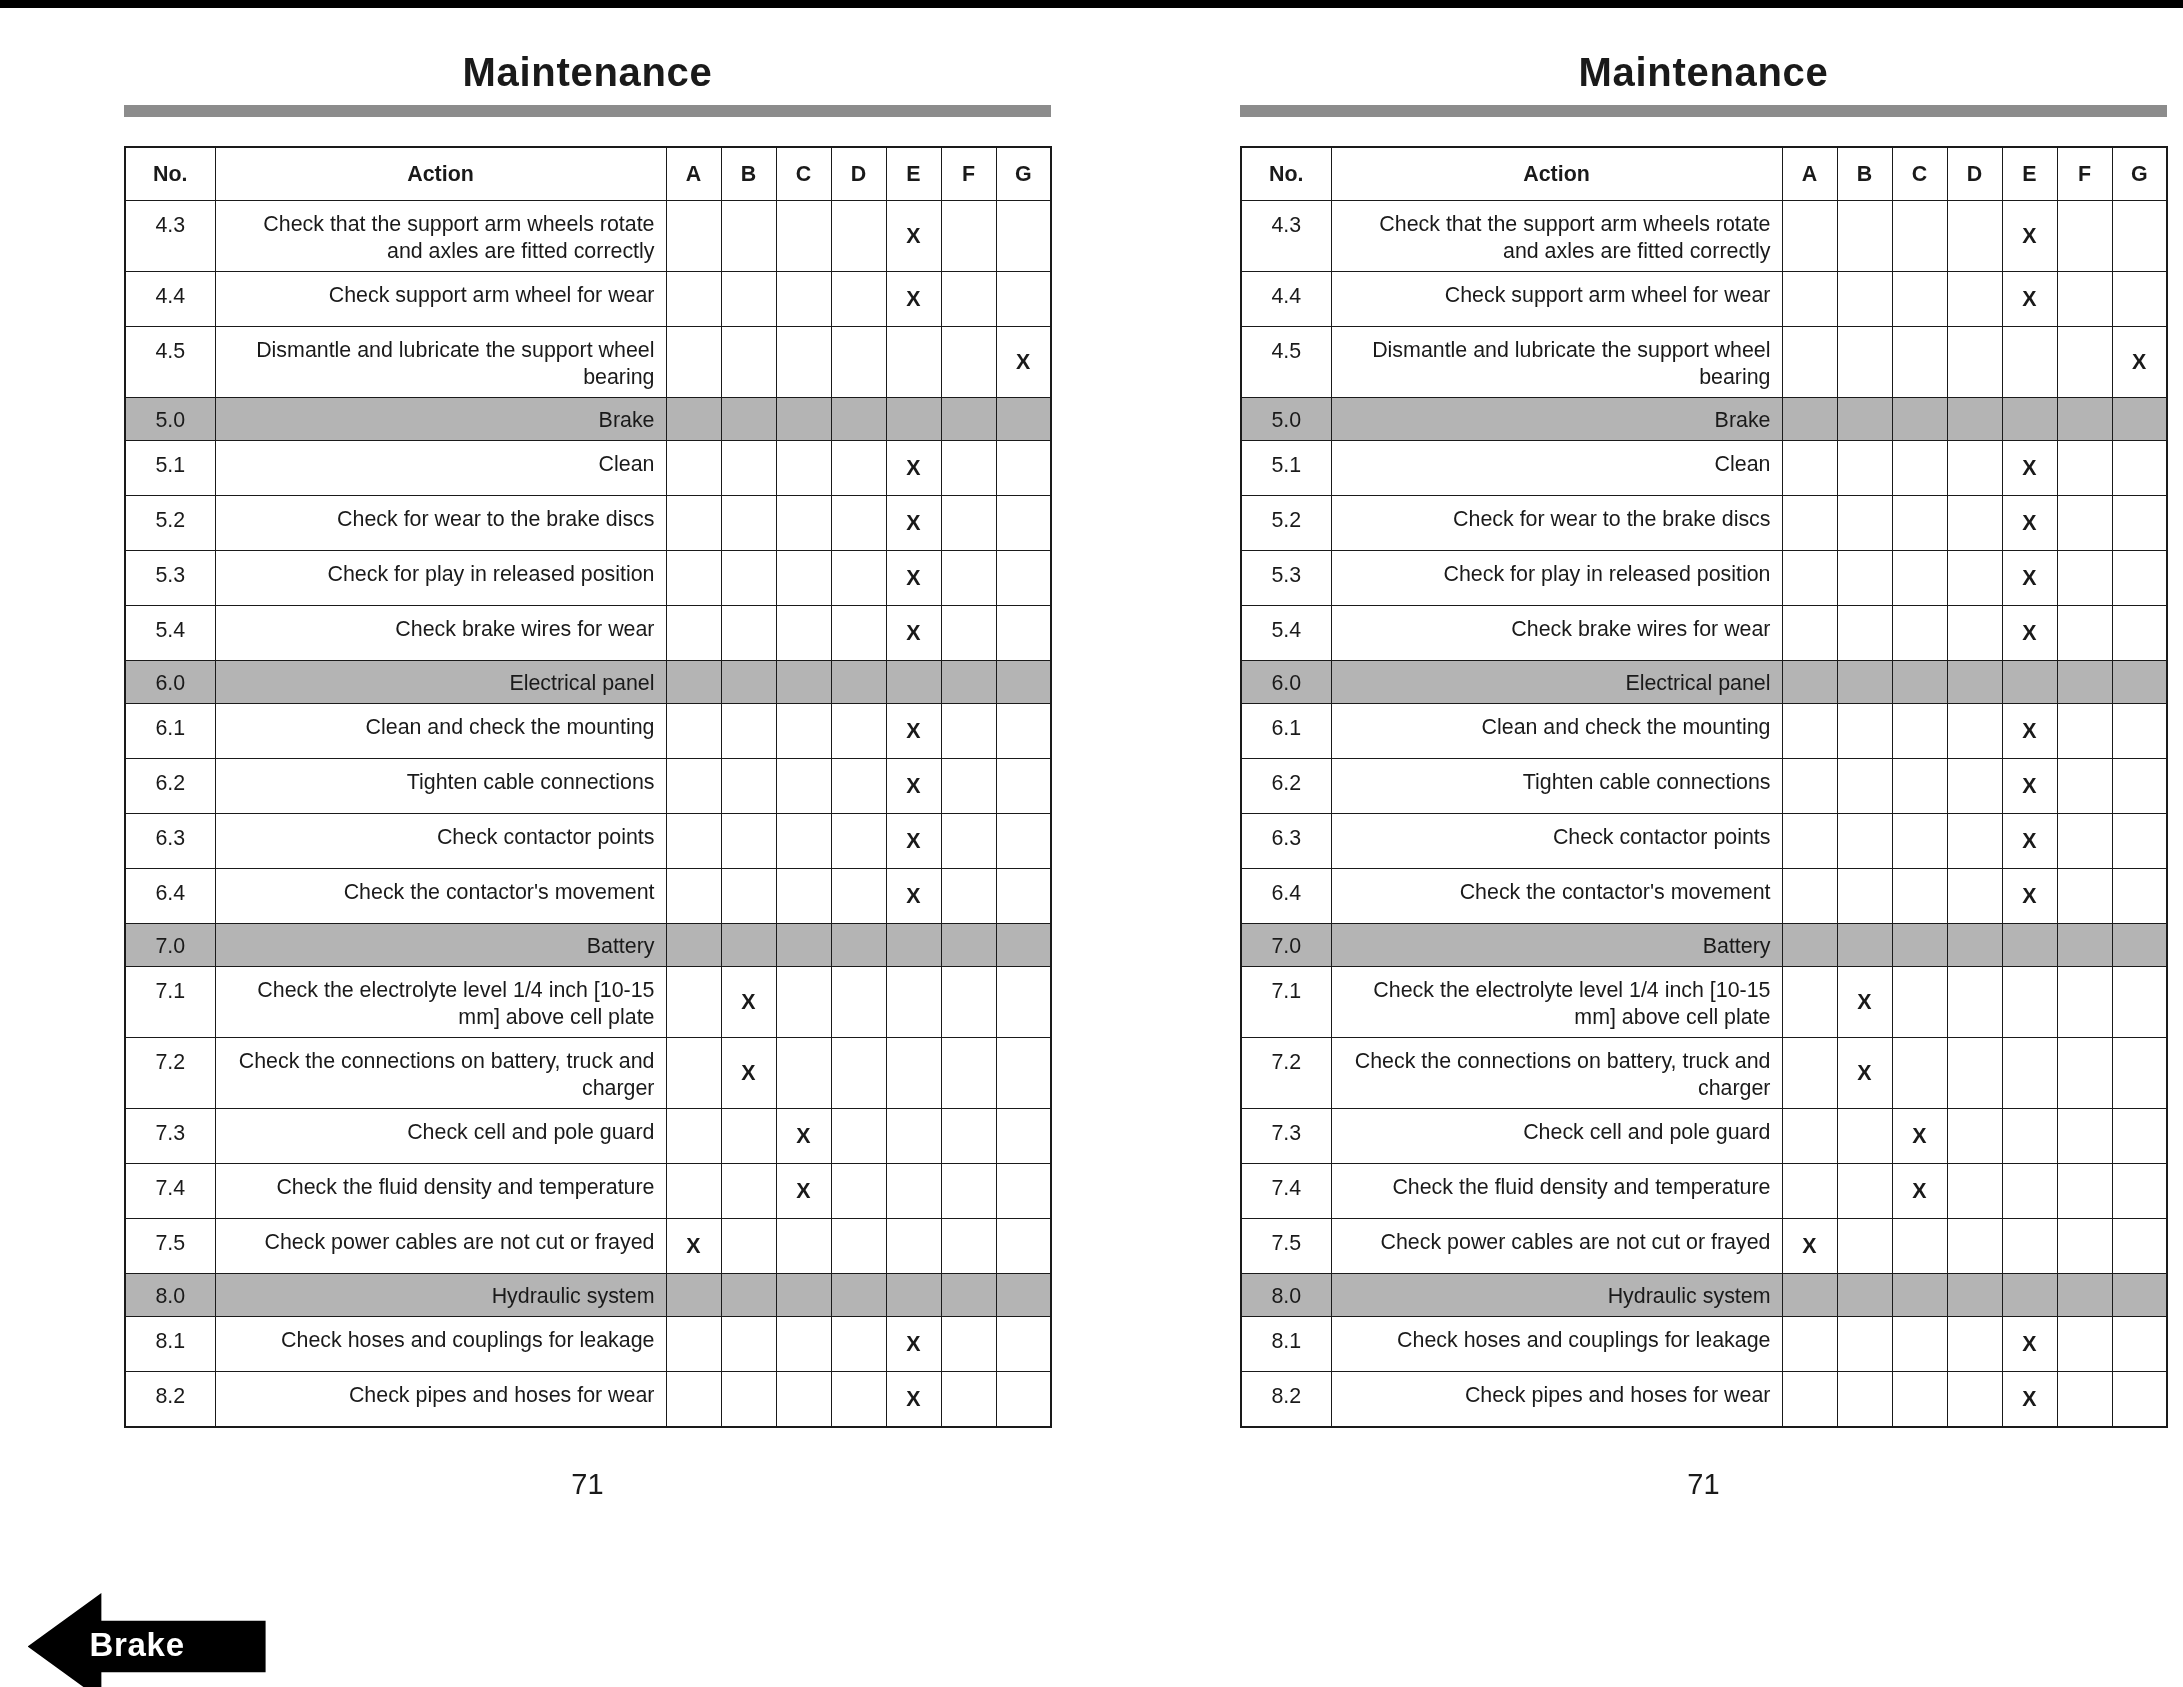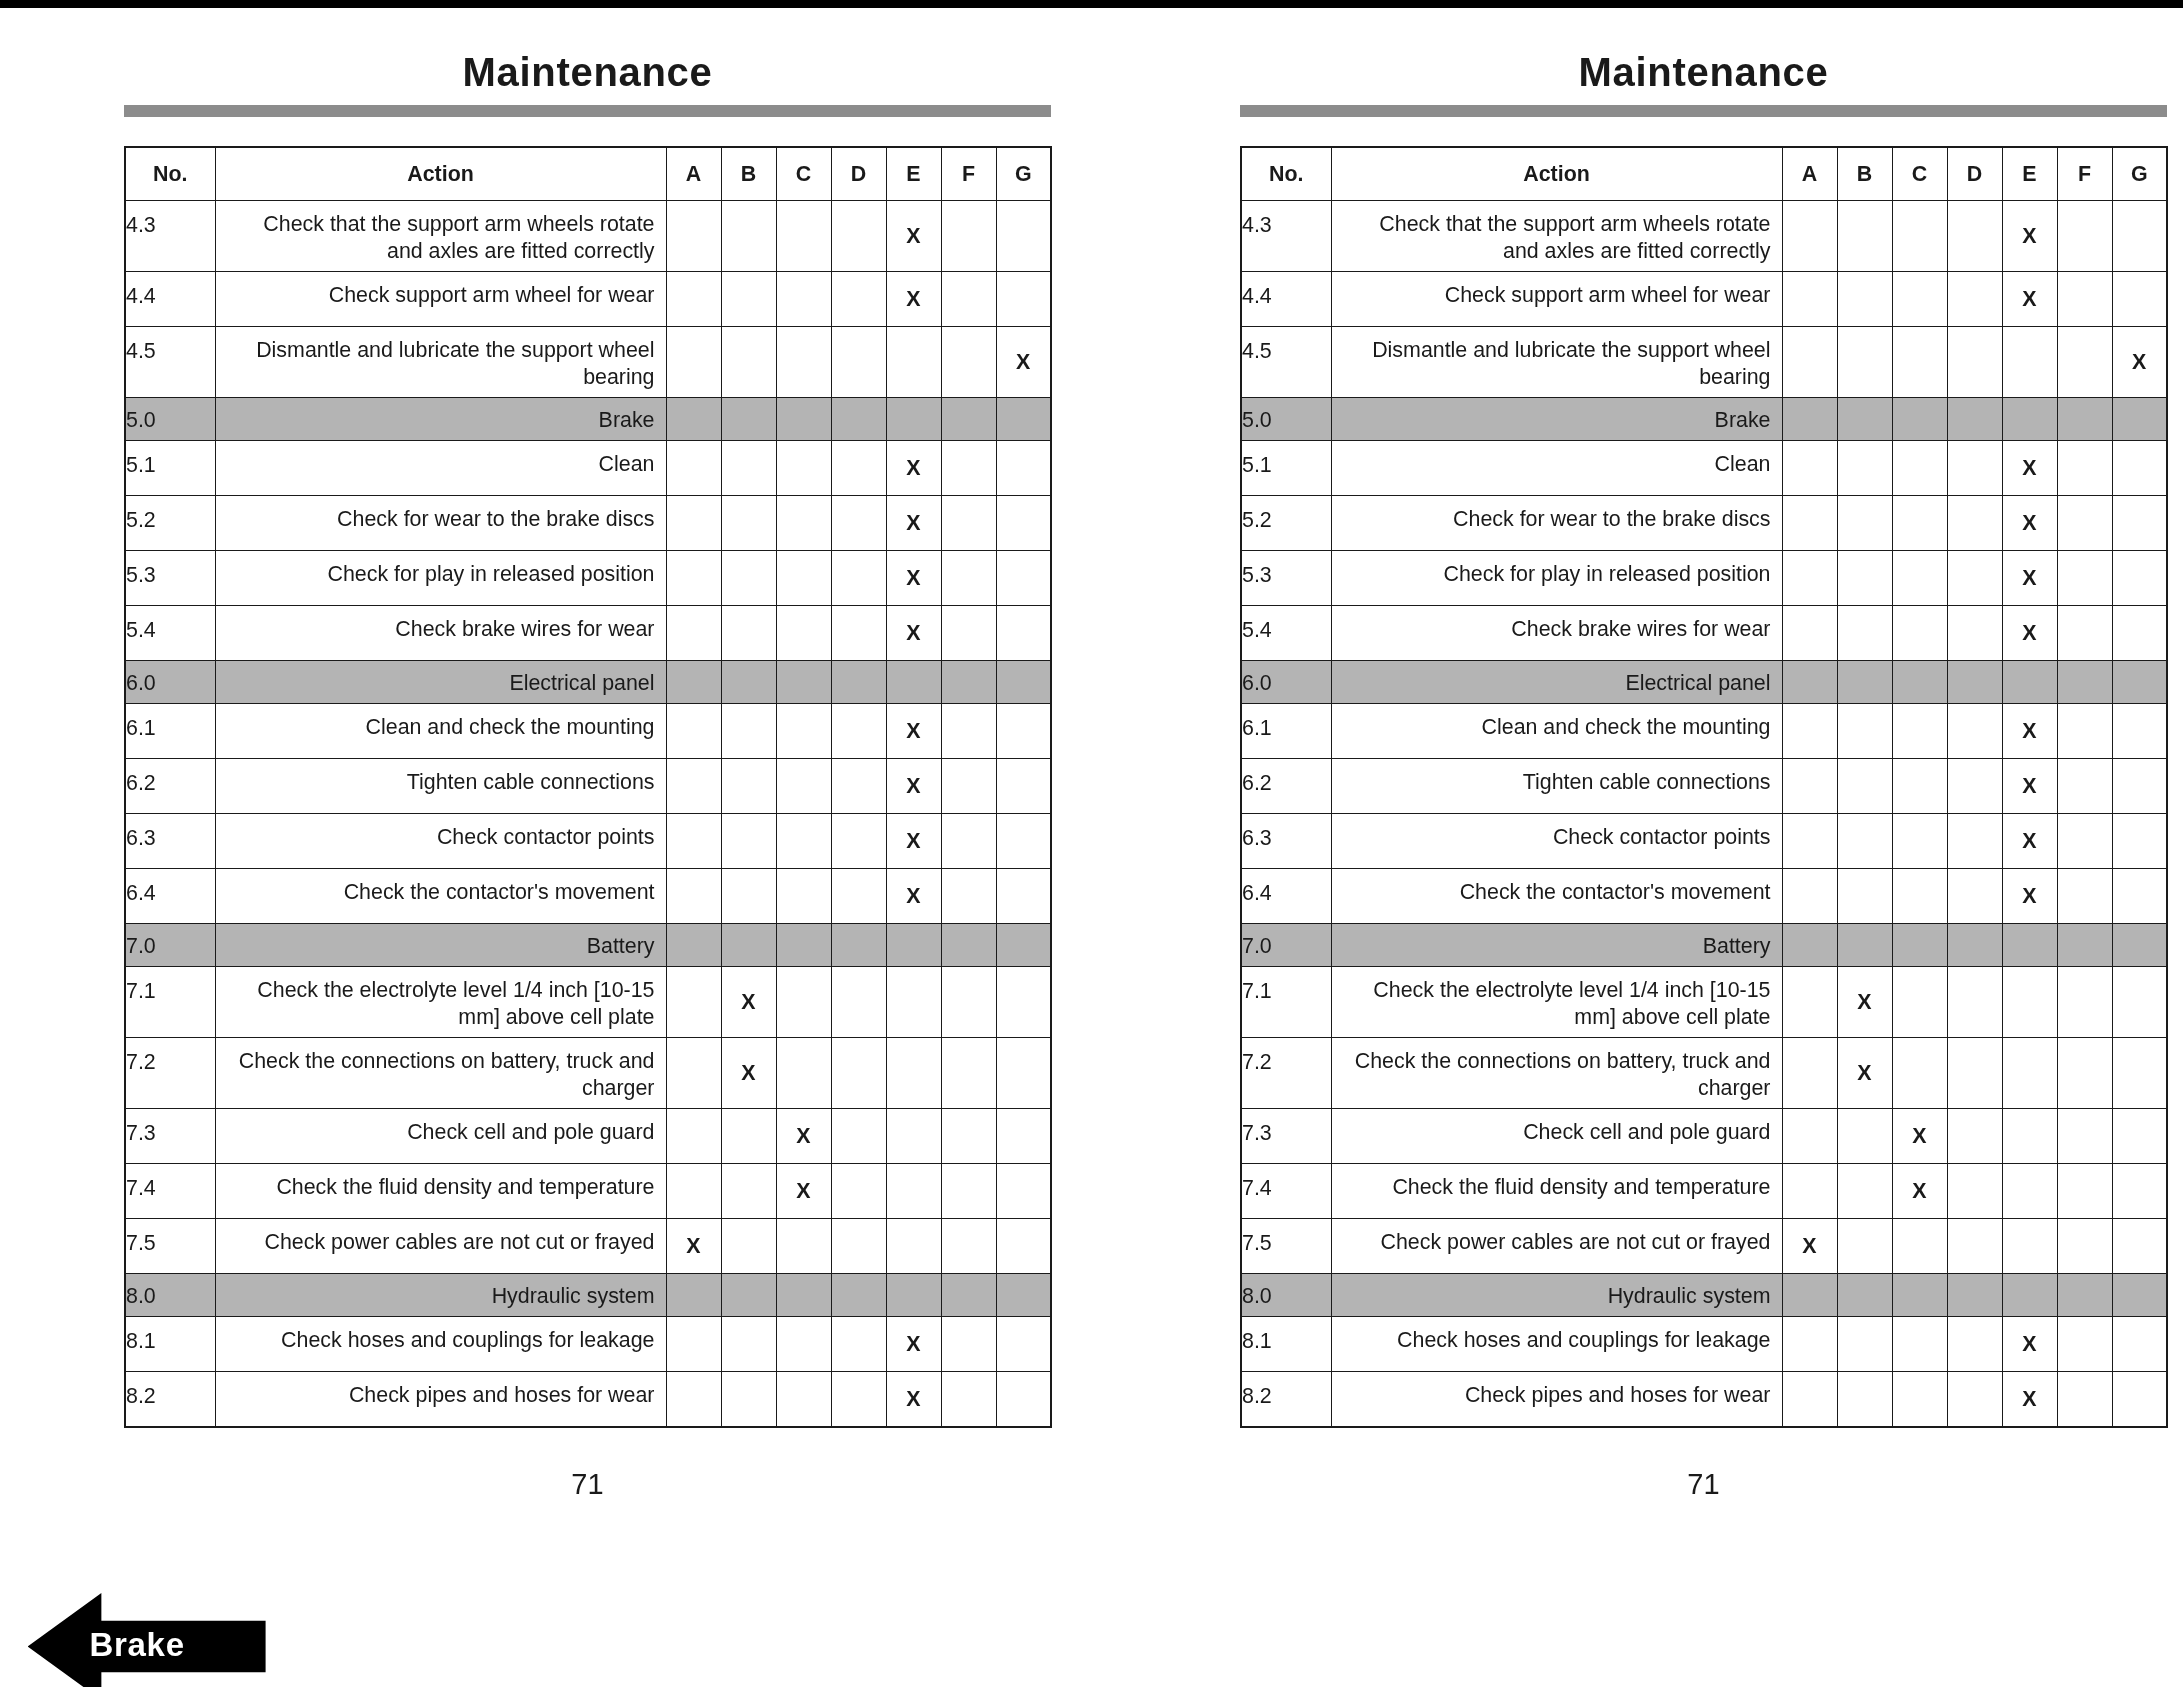--- a/index.html
+++ b/index.html
@@ -70,21 +70,21 @@
   thead th {
     height: 54px;
     font-weight: bold;
     vertical-align: middle;
     background: var(--paper);
   }
   thead th.col-action { text-align: center; }
 
   tbody td { height: 55px; }
   td.col-no {
-    text-align: left;
+    text-align: center;
     vertical-align: top;
     padding-top: 11px;
   }
   td.col-action {
     text-align: right;
     vertical-align: top;
     padding: 9.6px 11px 6.9px 11px;
   }
   td.col-mark {
     text-align: center;

